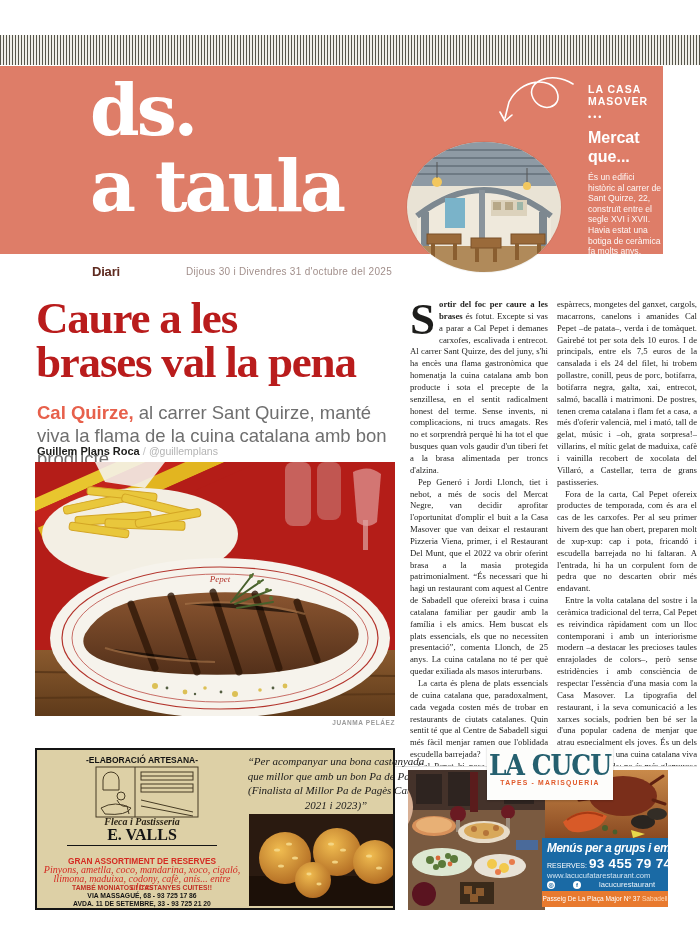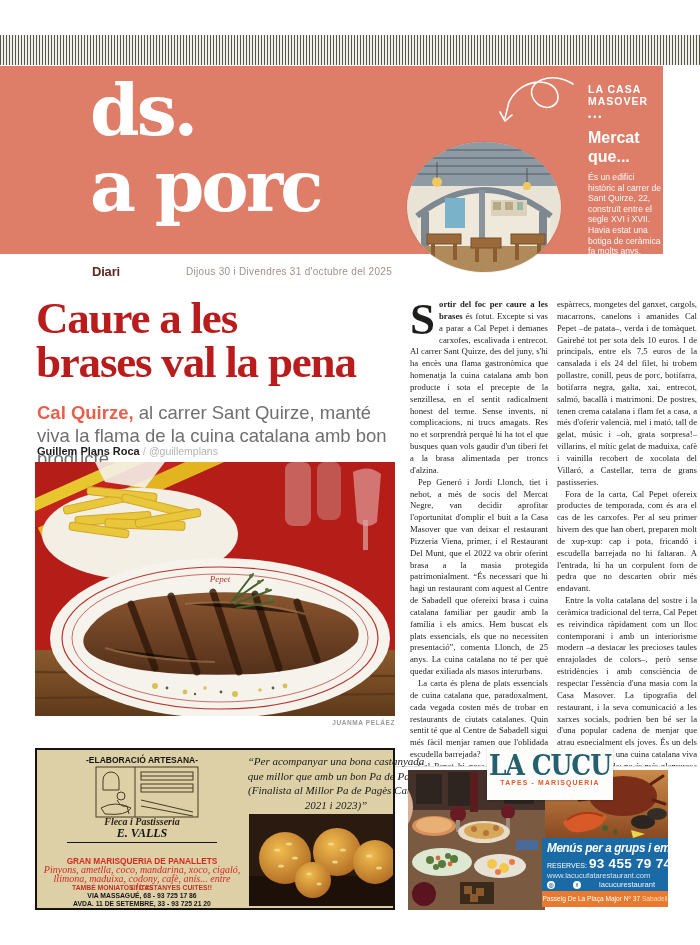--- a/index.html
+++ b/index.html
@@ -60,21 +60,21 @@
   .ads-rule{left:35px;top:766px;width:662px;height:1px;background:#e0e0e0;}
 
   
   .ad-bakery{left:35px;top:748px;width:360px;height:162px;background:#ddd0a6;border:2px solid #141414;
              box-sizing:border-box;}
   .bk-label{left:20px;top:5px;width:170px;text-align:center;font-size:8.5px;font-weight:bold;color:#141414;}
   .bk-draw{left:58px;top:16px;width:104px;height:52px;}
   .bk-fleca{left:40px;top:66px;width:130px;text-align:center;font-family:"Liberation Serif",serif;
             font-style:italic;font-weight:bold;font-size:10px;color:#2b2416;}
   .bk-name{left:30px;top:76px;width:150px;text-align:center;font-family:"Liberation Serif",serif;
-           font-style:italic;font-weight:bold;font-size:12px;color:#141414;
+           font-weight:bold;font-size:16px;color:#141414;
            border-bottom:1px solid #141414;padding-bottom:1px;}
   .bk-red1{left:8px;top:106px;width:194px;text-align:center;font-size:8.3px;font-weight:bold;color:#d42a22;}
   .bk-flav{left:6px;top:116px;width:198px;text-align:center;font-family:"Liberation Serif",serif;
            font-style:italic;font-size:10px;line-height:8.6px;color:#d42a22;}
   .bk-also{left:8px;top:134px;width:194px;text-align:center;font-size:6.8px;font-weight:bold;color:#c03125;}
   .bk-addr{left:8px;width:194px;text-align:center;font-size:6.8px;font-weight:bold;color:#141414;}
   .bk-quote{left:208px;top:4px;width:182px;text-align:center;font-family:"Liberation Serif",serif;
             font-style:italic;font-size:11px;line-height:14.5px;color:#1a1a1a;}
   .bk-photo{left:212px;top:64px;width:144px;height:92px;overflow:hidden;}
 
@@ -104,21 +104,21 @@
 </head>
 <body>
 
 <div class="page">
 
   <div class="abs hatch"></div>
 
   <div class="abs masthead">
     <div class="abs mast-title" style="position:absolute;left:90px;top:6px;">
       <span>ds.</span><br>
-      <span>a porc</span>
+      <span>a taula</span>
     </div>
     <div class="abs brand" style="left:92px;top:198px;">
       <b>Diari</b><span>deSabadell</span>
     </div>
     <div class="abs mast-date" style="left:186px;top:200px;">Dijous 30 i Divendres 31 d'octubre del 2025</div>
   </div>
 
   <svg class="abs arrow-doodle" viewBox="0 0 84 62">
     <path d="M78,10 C56,-4 30,8 38,24 C46,40 68,34 62,18 C56,3 26,4 14,28 L10,44" fill="none" stroke="#ffffff" stroke-width="1.6" stroke-linecap="round"></path>
     <path d="M5,38 L10,47 L17,41" fill="none" stroke="#ffffff" stroke-width="1.6" stroke-linecap="round" stroke-linejoin="round"></path>
@@ -312,21 +312,21 @@
         <path d="M8,14 a8,8 0 0 1 16,0 v10 h-16 z"></path>
         <circle cx="26" cy="30" r="4"></circle>
           <path d="M22,34 q4,8 10,6 l2,8"></path>
         <path d="M6,42 q14,-8 30,0 q-4,8 -26,6 z"></path>
         <line x1="46" y1="34" x2="98" y2="46"></line>
           <line x1="46" y1="40" x2="98" y2="50"></line>
       </g>
     </svg>
     <div class="abs bk-fleca">Fleca i Pastisseria</div>
     <div class="abs bk-name">E. VALLS</div>
-    <div class="abs bk-red1">GRAN MARISQUERIA DE PANALLETS</div>
+    <div class="abs bk-red1">GRAN ASSORTIMENT DE RESERVES</div>
     <div class="abs bk-flav">Pinyons, ametlla, coco, mandarina, xoco, cigaló, llimona, maduixa, codony, cafè, anís... entre altres</div>
     <div class="abs bk-also">TAMBÉ MONIATOS I CASTANYES CUITES!!</div>
     <div class="abs bk-addr" style="top:142px;">VIA MASSAGUÉ, 68 - 93 725 17 86</div>
     <div class="abs bk-addr" style="top:150px;">AVDA. 11 DE SETEMBRE, 33 - 93 725 21 20</div>
     <div class="abs bk-quote">“Per acompanyar una bona castanyada que millor que amb un bon Pa de Pagès (Finalista al Millor Pa de Pagès Català 2021 i 2023)”</div>
     <div class="abs bk-photo">
       <svg width="144" height="92" viewBox="0 0 144 92">
         <rect width="144" height="92" fill="#2a1a10"></rect>
         <rect y="62" width="144" height="30" fill="#1c1008"></rect>
         <defs>

